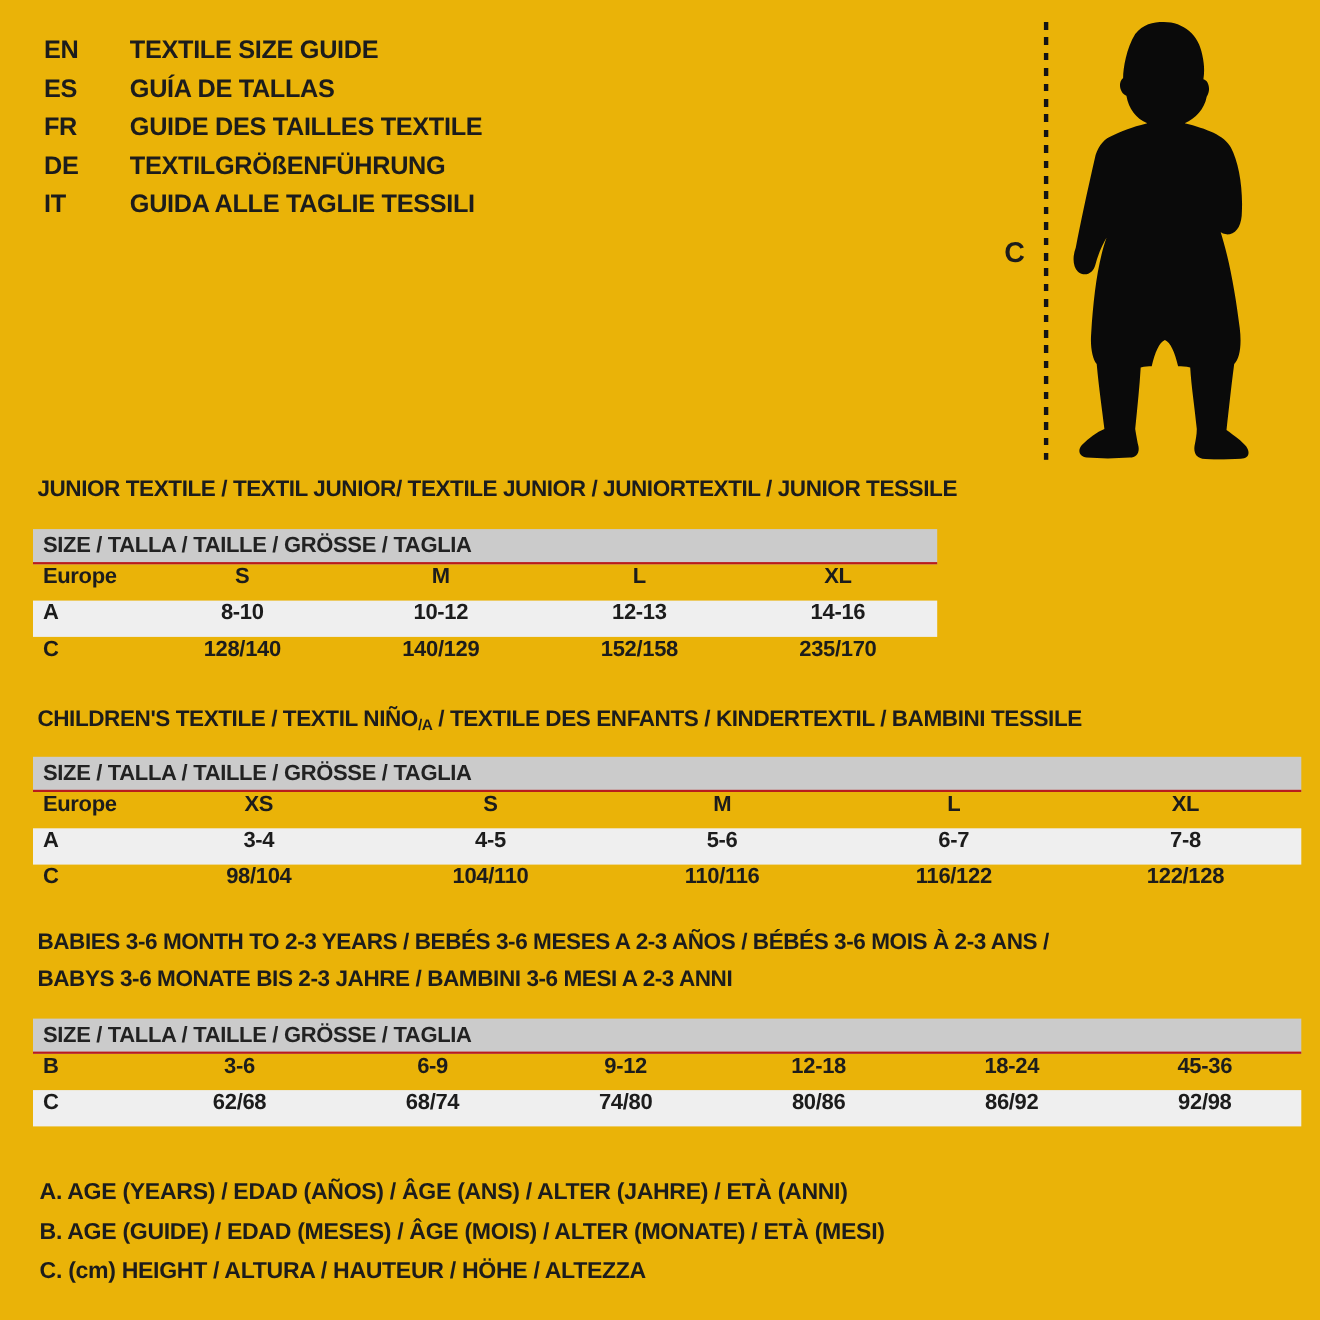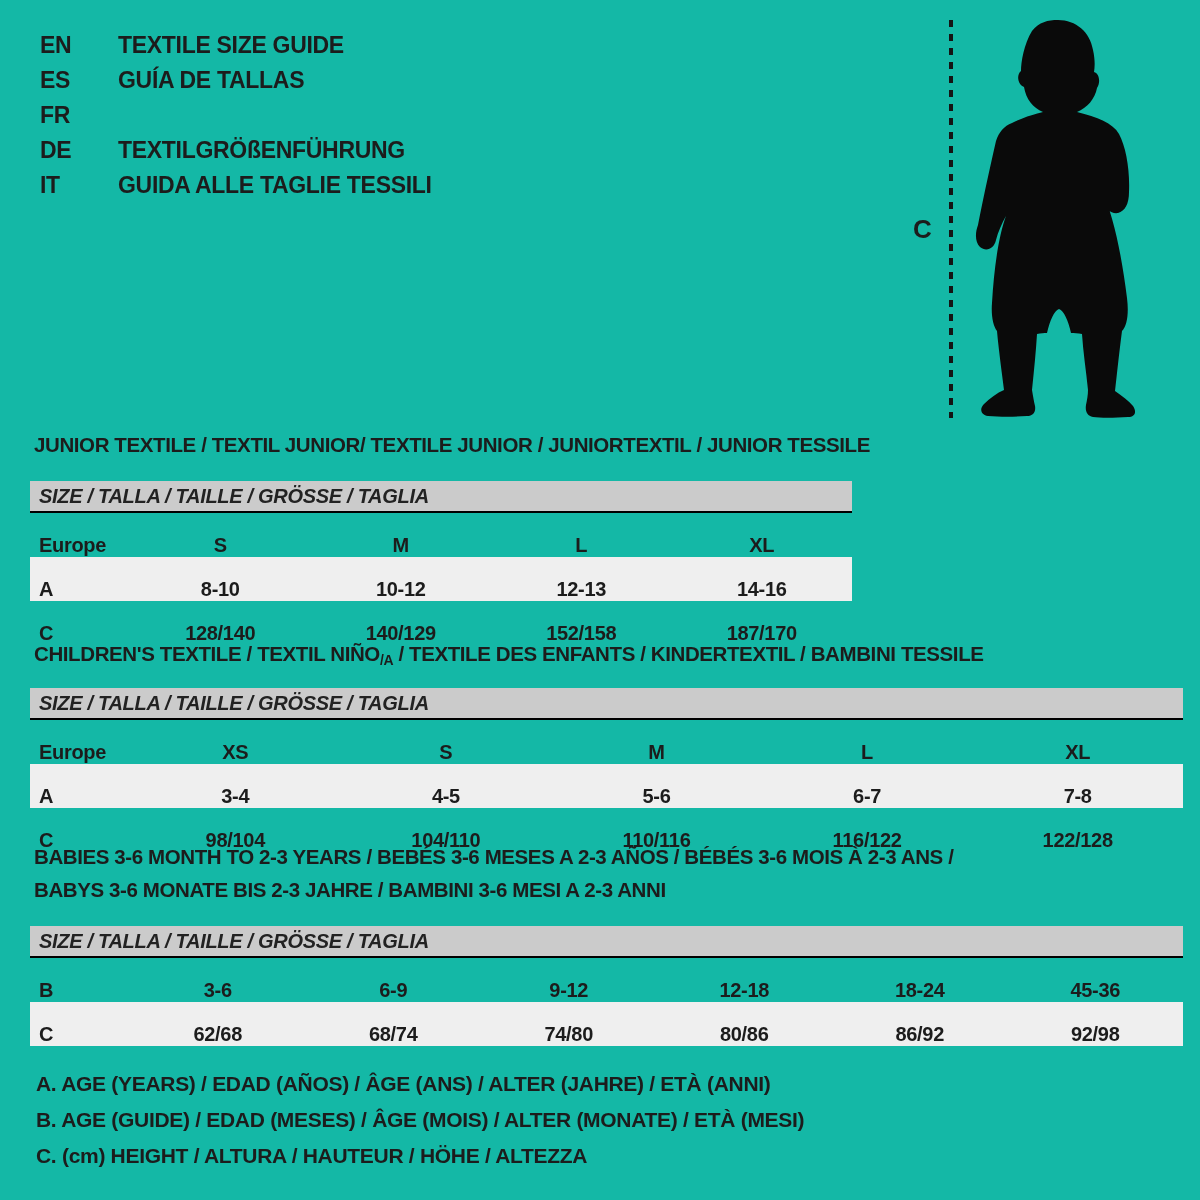--- a/index.html
+++ b/index.html
@@ -1,17 +1,17 @@
 <!DOCTYPE html>
 <html><head>
 <meta charset="utf-8">
 <style>
   html,body { margin:0; padding:0; background:#ffffff; }
   .canvas {
-    position:relative; width:1200px; height:1200px; background:#14b8a6;
+    position:relative; width:1200px; height:1200px; background:#eab308;
     font-family:"Liberation Sans","DejaVu Sans",sans-serif;
     font-weight:700; color:#1c1c1c; letter-spacing:-0.3px;
     font-stretch:condensed; overflow:hidden;
   }
 
   
   .lang-block { position:absolute; left:40px; top:28px; }
   .lang-row { display:flex; height:35px; align-items:center; font-size:23px; }
   .lang-code { width:78px; }
   .lang-label { white-space:nowrap; }
@@ -24,26 +24,25 @@
   .figure-c { position:absolute; left:913px; top:214px; font-size:26px; }
   .silhouette { position:absolute; left:965px; top:18px; }
 
   
   .sec-title { position:absolute; left:34px; font-size:20.5px; white-space:nowrap; letter-spacing:-0.4px; }
   .sub { font-size:14px; position:relative; top:4px; }
 
   
   .table { position:absolute; left:30px; }
   .size-bar {
-    height:30px; background:#cbcbcb; border-bottom:2px solid #000000;
+    height:30px; background:#cbcbcb; border-bottom:2px solid #b91c1c;
     display:flex; align-items:center; padding-left:9px; font-size:20px; color:#222222;
     box-sizing:content-box;
-    font-style:italic;
   }
-  .trow { display:flex; height:44px; align-items:flex-end; font-size:20px; }
+  .trow { display:flex; height:33px; align-items:flex-start; font-size:20px; }
   .trow.shaded { background:#efefef; }
   .rlabel { width:100px; padding-left:9px; box-sizing:border-box; flex:none; }
   .cell { flex:1; text-align:center; }
 
   
   .legend { position:absolute; left:36px; top:1066px; }
   .legend-line { height:36px; font-size:21px; white-space:nowrap; display:flex; align-items:center; }
 </style>
 </head>
 <body>
@@ -54,20 +53,21 @@
     <div class="lang-row">
       <span class="lang-code">EN</span>
       <span class="lang-label">TEXTILE SIZE GUIDE</span>
     </div>
     <div class="lang-row">
       <span class="lang-code">ES</span>
       <span class="lang-label">GUÍA DE TALLAS</span>
     </div>
     <div class="lang-row">
       <span class="lang-code">FR</span>
+      <span class="lang-label">GUIDE DES TAILLES TEXTILE</span>
     </div>
     <div class="lang-row">
       <span class="lang-code">DE</span>
       <span class="lang-label">TEXTILGRÖßENFÜHRUNG</span>
     </div>
     <div class="lang-row">
       <span class="lang-code">IT</span>
       <span class="lang-label">GUIDA ALLE TAGLIE TESSILI</span>
     </div>
   </div>
@@ -114,21 +114,21 @@
       <span class="cell">8-10</span>
       <span class="cell">10-12</span>
       <span class="cell">12-13</span>
       <span class="cell">14-16</span>
     </div>
     <div class="trow">
       <span class="rlabel">C</span>
       <span class="cell">128/140</span>
       <span class="cell">140/129</span>
       <span class="cell">152/158</span>
-      <span class="cell">187/170</span>
+      <span class="cell">235/170</span>
     </div>
   </div>
 
   <div class="sec-title" style="top:642px;"><span>CHILDREN'S TEXTILE / TEXTIL NIÑO</span><span class="sub">/A</span><span> / TEXTILE DES ENFANTS / KINDERTEXTIL / BAMBINI TESSILE</span></div>
   <div class="table" style="top:688px; width:1153px;">
     <div class="size-bar">SIZE / TALLA / TAILLE / GRÖSSE / TAGLIA</div>
     <div class="trow">
       <span class="rlabel">Europe</span>
       <span class="cell">XS</span>
       <span class="cell">S</span>

